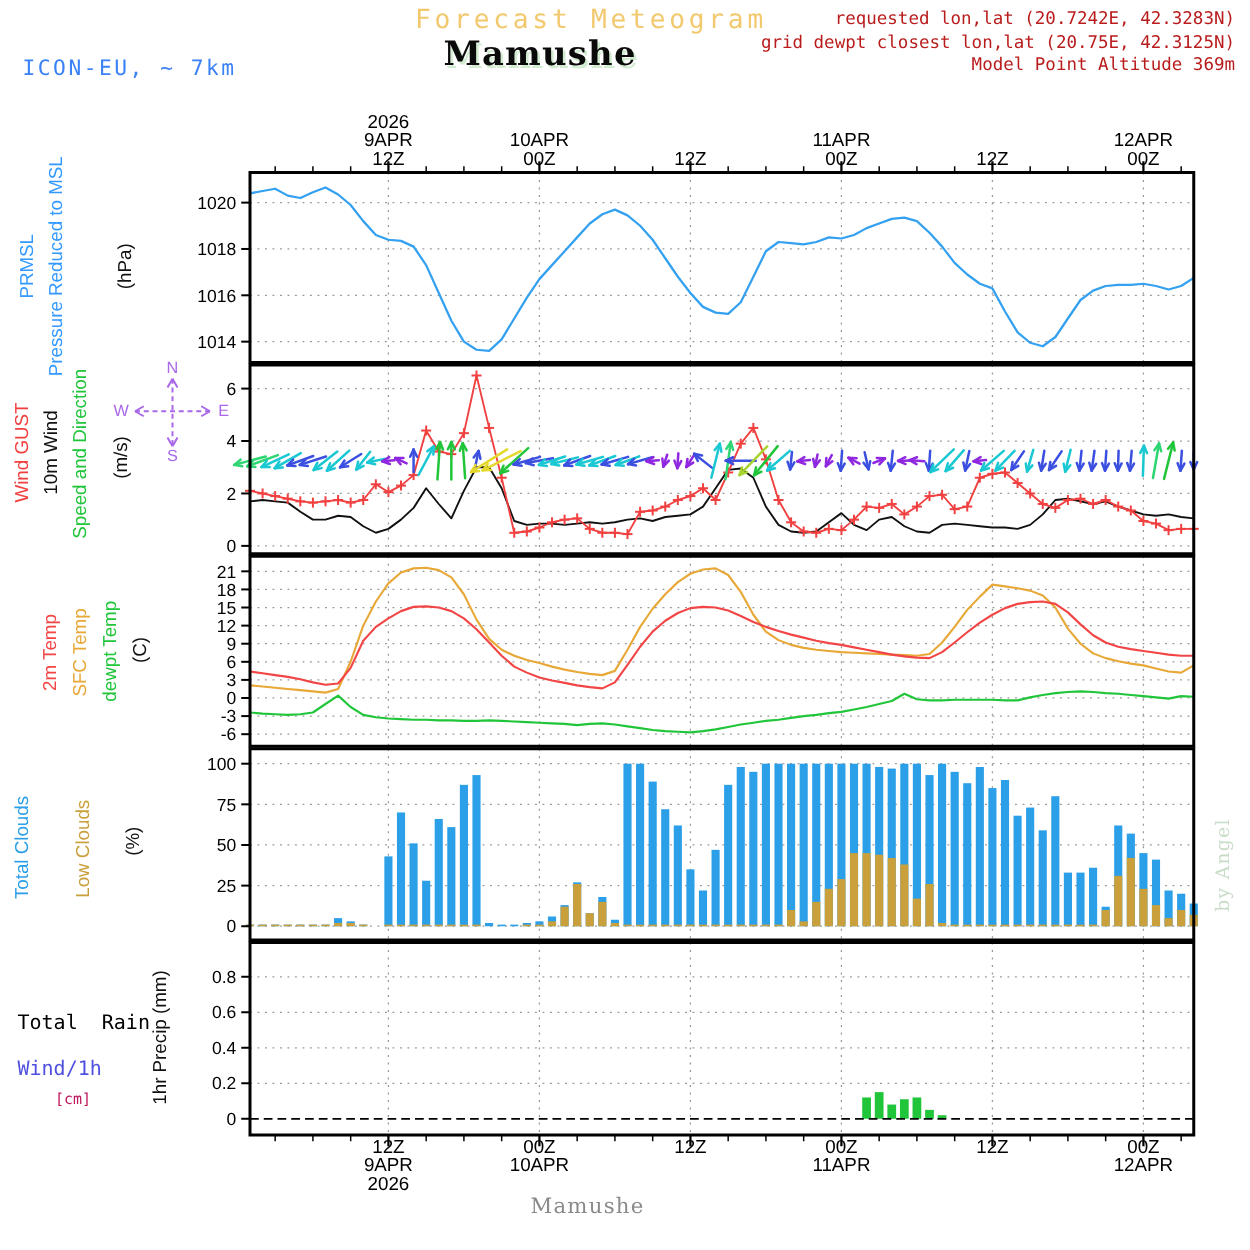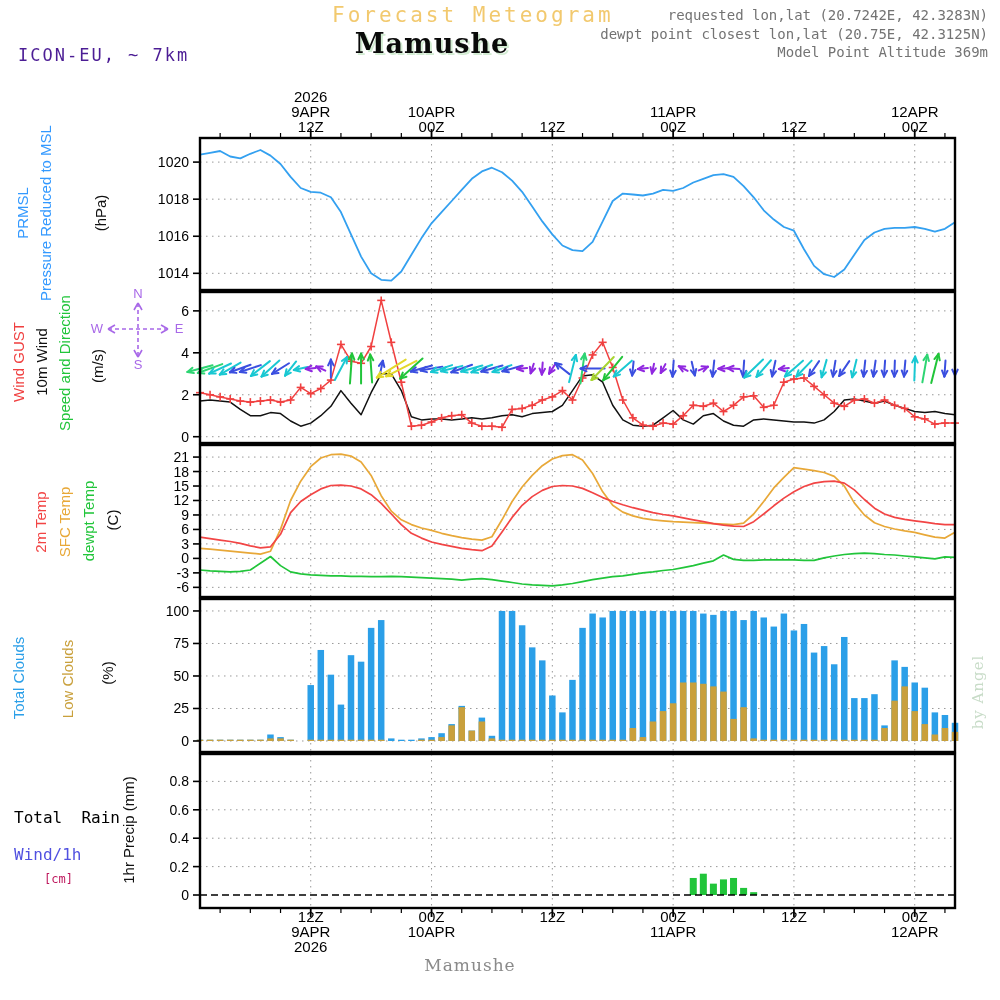--- a/index.html
+++ b/index.html
@@ -14,24 +14,24 @@
   #chart{position:absolute;left:0;top:0}
   svg text{font-family:"Liberation Sans",sans-serif}
 </style>
 </head>
 <body>
 
 <div class="page">
 
   <div class="abs mono" style="left:332px;top:3px;font-size:21px;letter-spacing:3px;color:#f2c96e">Forecast Meteogram</div>
   <div class="abs" style="left:432px;top:28px;transform:translateX(-50%);font-family:'DejaVu Serif',serif;font-weight:bold;font-size:27px;letter-spacing:1px;color:#0a0a0a;text-shadow:2px 2px 0 #d2ecd2">Mamushe</div>
-  <div class="abs mono" style="left:18px;top:45px;font-size:17px;letter-spacing:2px;color:#4c1d95">ICON-EU, ~ 7km</div>
-  <div class="abs mono" style="right:12px;top:6px;text-align:right;font-size:14px;line-height:18.5px;color:#737373">
+  <div class="abs mono" style="left:18px;top:45px;font-size:17px;letter-spacing:2px;color:#3b82f6">ICON-EU, ~ 7km</div>
+  <div class="abs mono" style="right:12px;top:6px;text-align:right;font-size:14px;line-height:18.5px;color:#b91c1c">
     <div>requested lon,lat (20.7242E, 42.3283N)</div>
-    <div>dewpt point closest lon,lat (20.75E, 42.3125N)</div>
+    <div>grid dewpt closest lon,lat (20.75E, 42.3125N)</div>
     <div>Model Point Altitude 369m</div>
   </div>
 
   <span class="vl" style="left:22px;top:213px;color:#3399ff">PRMSL</span>
   <span class="vl" style="left:45px;top:213px;color:#3399ff">Pressure Reduced to MSL</span>
   <span class="vl" style="left:100px;top:213px;color:#111">(hPa)</span>
 
   <span class="vl" style="left:18px;top:362px;color:#f04040">Wind GUST</span>
   <span class="vl" style="left:41px;top:362px;color:#111">10m Wind</span>
   <span class="vl" style="left:64px;top:363px;color:#21c53a">Speed and Direction</span>

